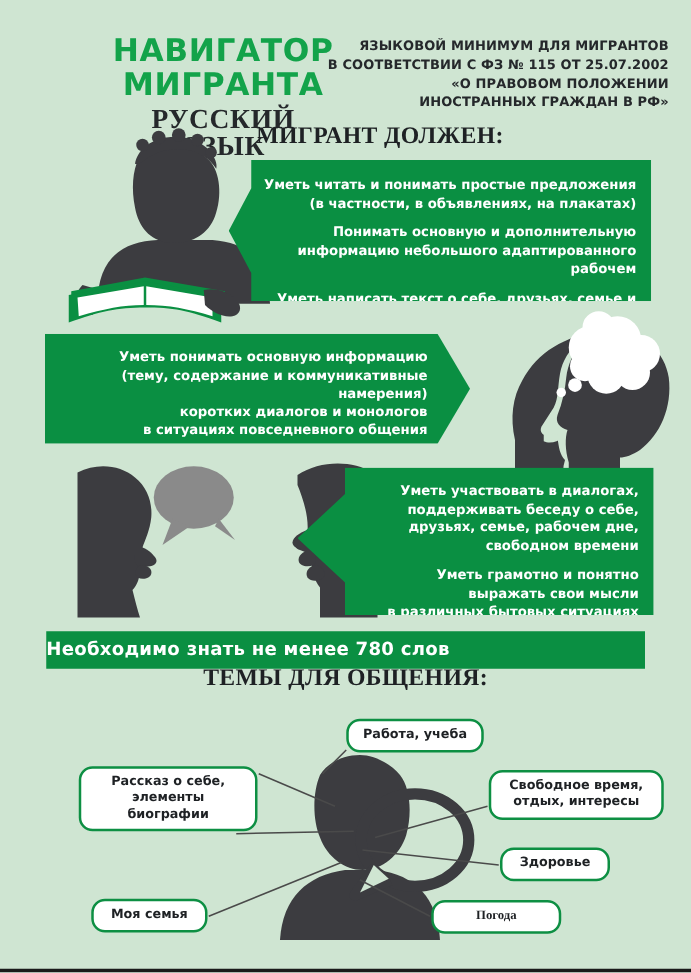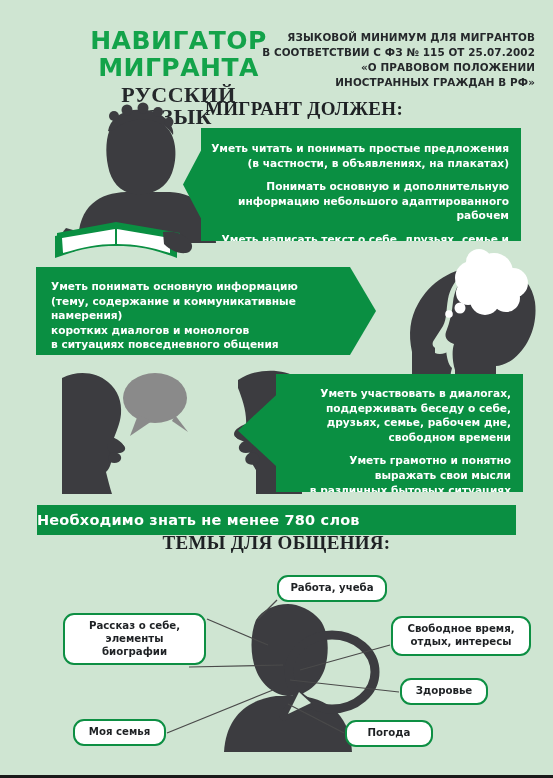--- a/index.html
+++ b/index.html
@@ -155,21 +155,21 @@
     text-align:center;
     box-sizing:border-box;
     white-space:pre-line;
   }
   #b-rasskaz{left:63px; top:601px; width:143px;margin-top:12px;}
   #b-rabota {left:277px; top:575px; width:110px;}
   #b-drug   {left:28px;  top:649px; width:160px;}
   #b-svobod {left:391px; top:616px; width:140px;}
   #b-zdorov {left:400px; top:678px; width:88px;}
   #b-semya  {left:73px;  top:719px; width:93px;}
-  #b-pogoda {left:345px; top:720px; width:88px;}
+  #b-pogoda {left:345px; top:720px; width:104px;font-family:Liberation Serif, serif;}
 </style>
 </head>
 <body>
 
 <div id="poster">
 
   <div id="logo">
     <span class="logo-l1">НАВИГАТОР</span>
     <span class="logo-l2">МИГРАНТА</span>
     <span class="logo-l3">РУССКИЙ ЯЗЫК</span>
@@ -301,21 +301,21 @@
   <div class="panel" id="panel1">
     <p style="white-space:pre-line;">Уметь читать и понимать простые предложения
 (в частности, в объявлениях, на плакатах)</p>
     <p style="white-space:pre-line;">Понимать основную и дополнительную
 информацию небольшого адаптированного рабочем</p>
     <p style="white-space:pre-line;">Уметь написать текст о себе, друзьях, семье и т.д.
 (не менее 7 фраз по предложенным вопросам)</p>
   </div>
 
   <div class="panel" id="panel2">
-    <p style="white-space:pre-line;">Уметь понимать основную информацию
+    <p style="white-space:pre-line;text-align:right;">Уметь понимать основную информацию
 (тему, содержание и коммуникативные намерения)
 коротких диалогов и монологов
 в ситуациях повседневного общения</p>
   </div>
 
   <div class="panel" id="panel3">
     <p style="white-space:pre-line;">Уметь участвовать в диалогах,
 поддерживать беседу о себе,
 друзьях, семье, рабочем дне,
 свободном времени</p>

